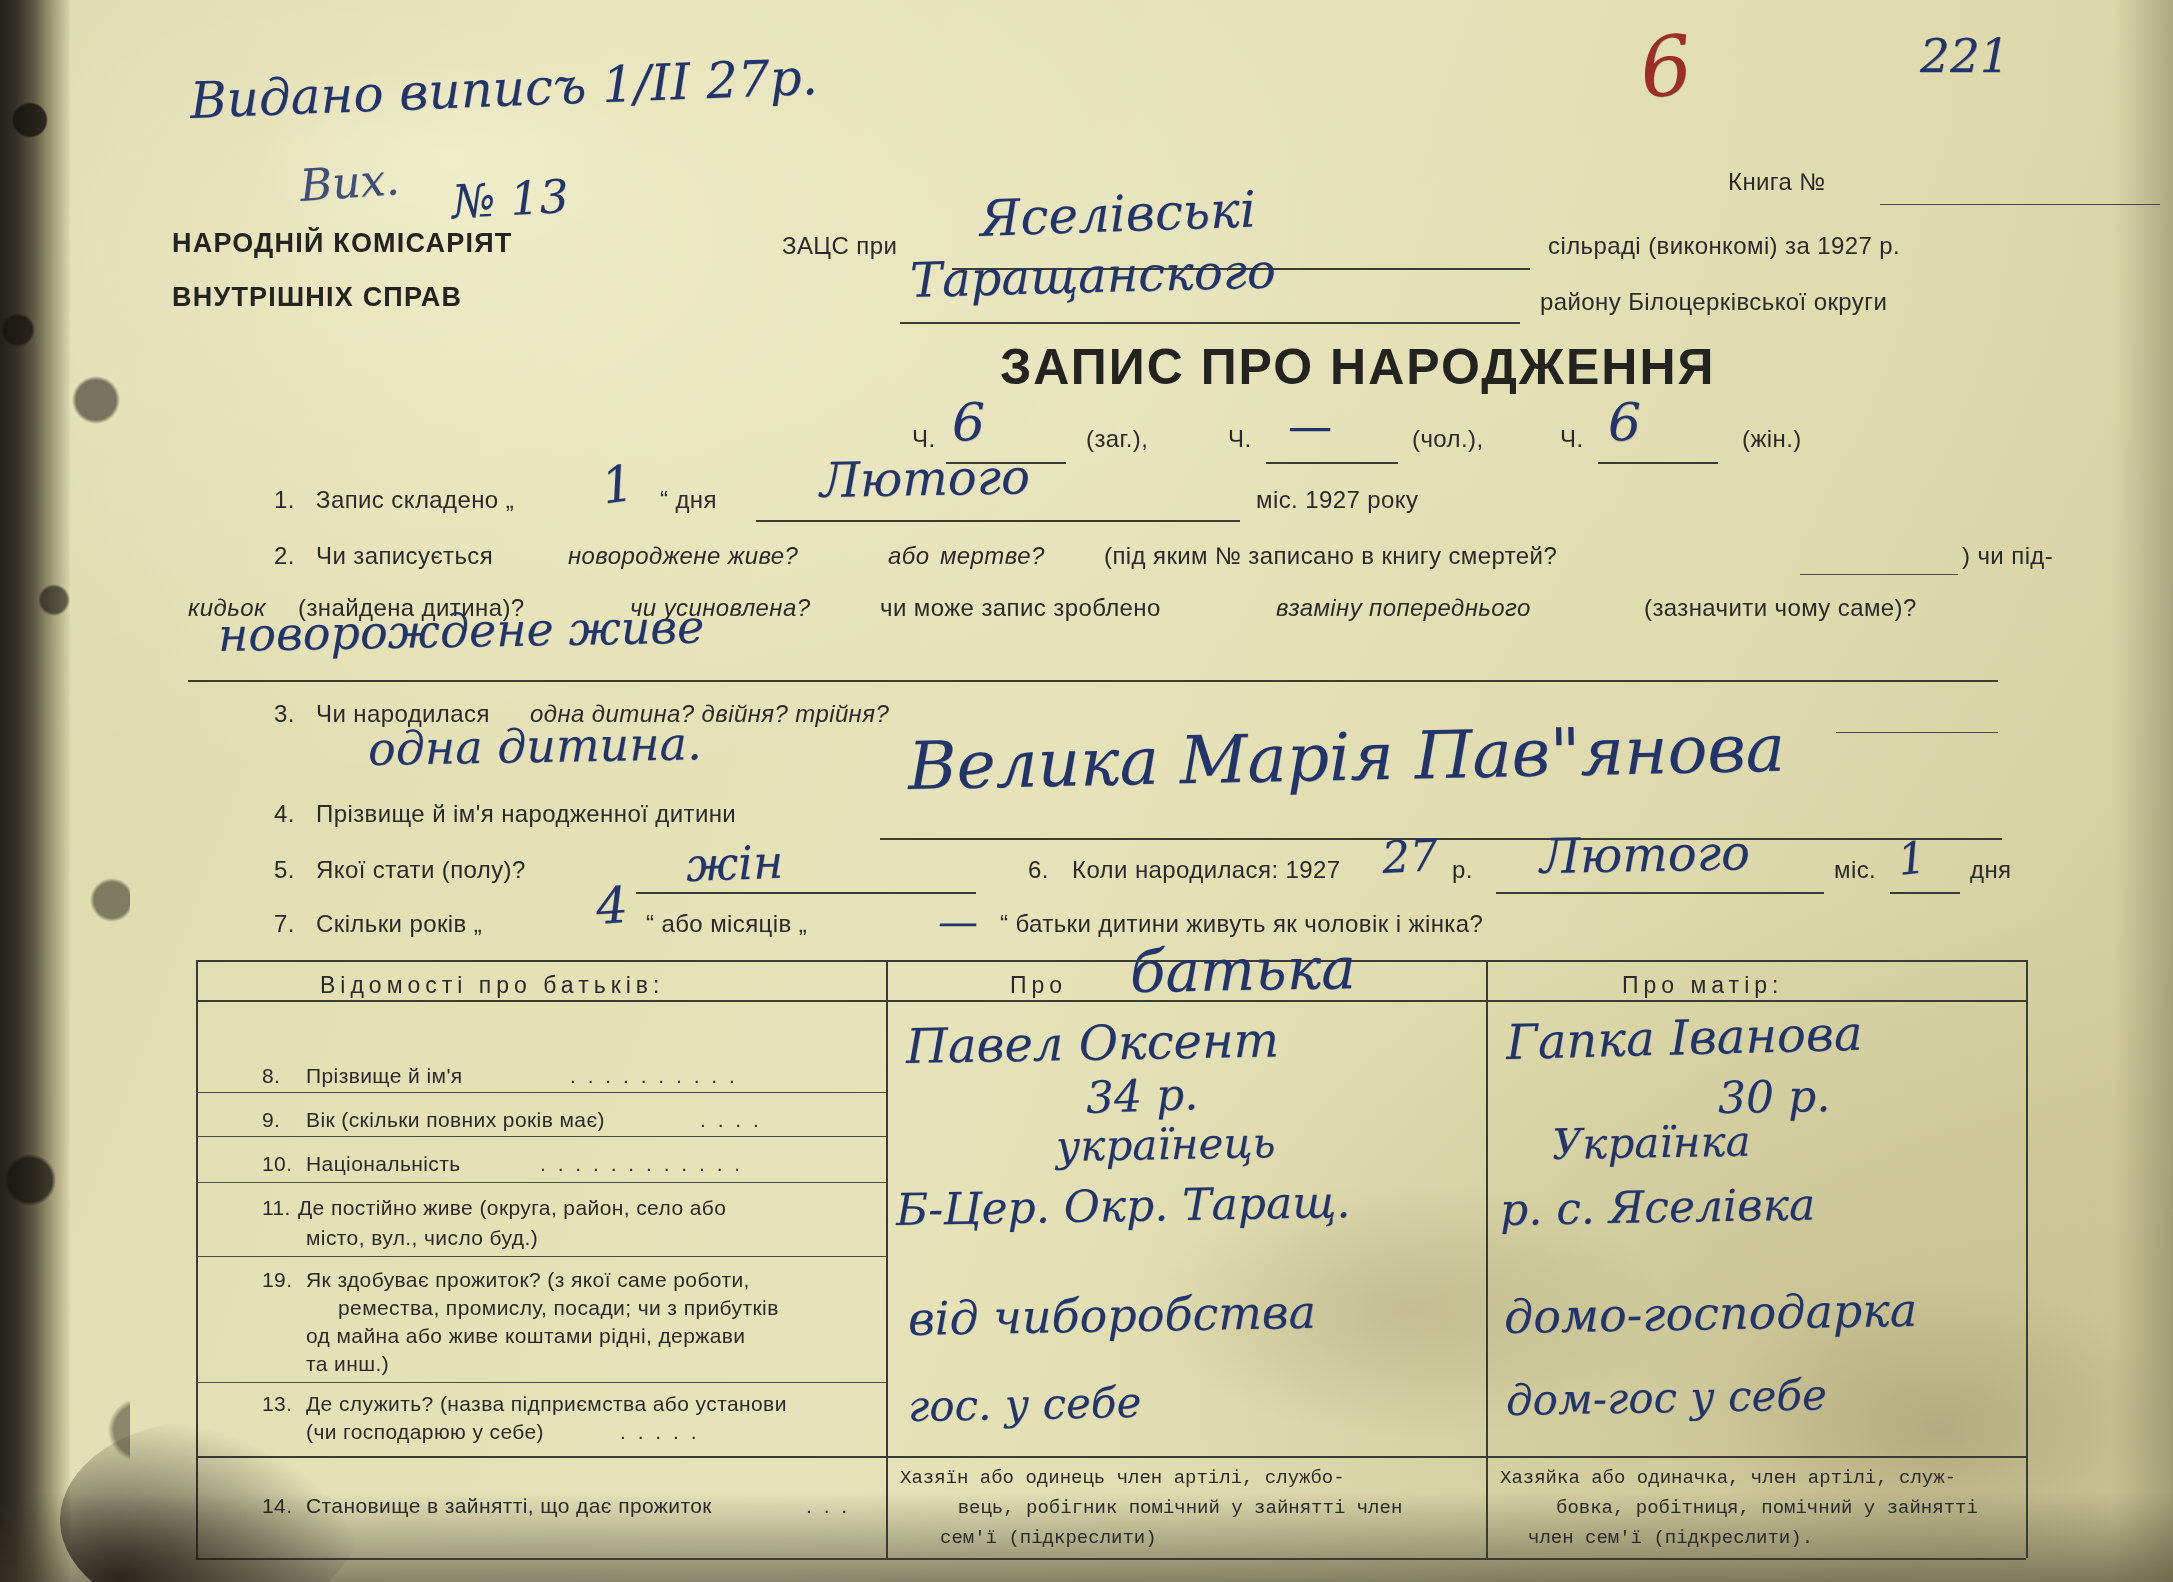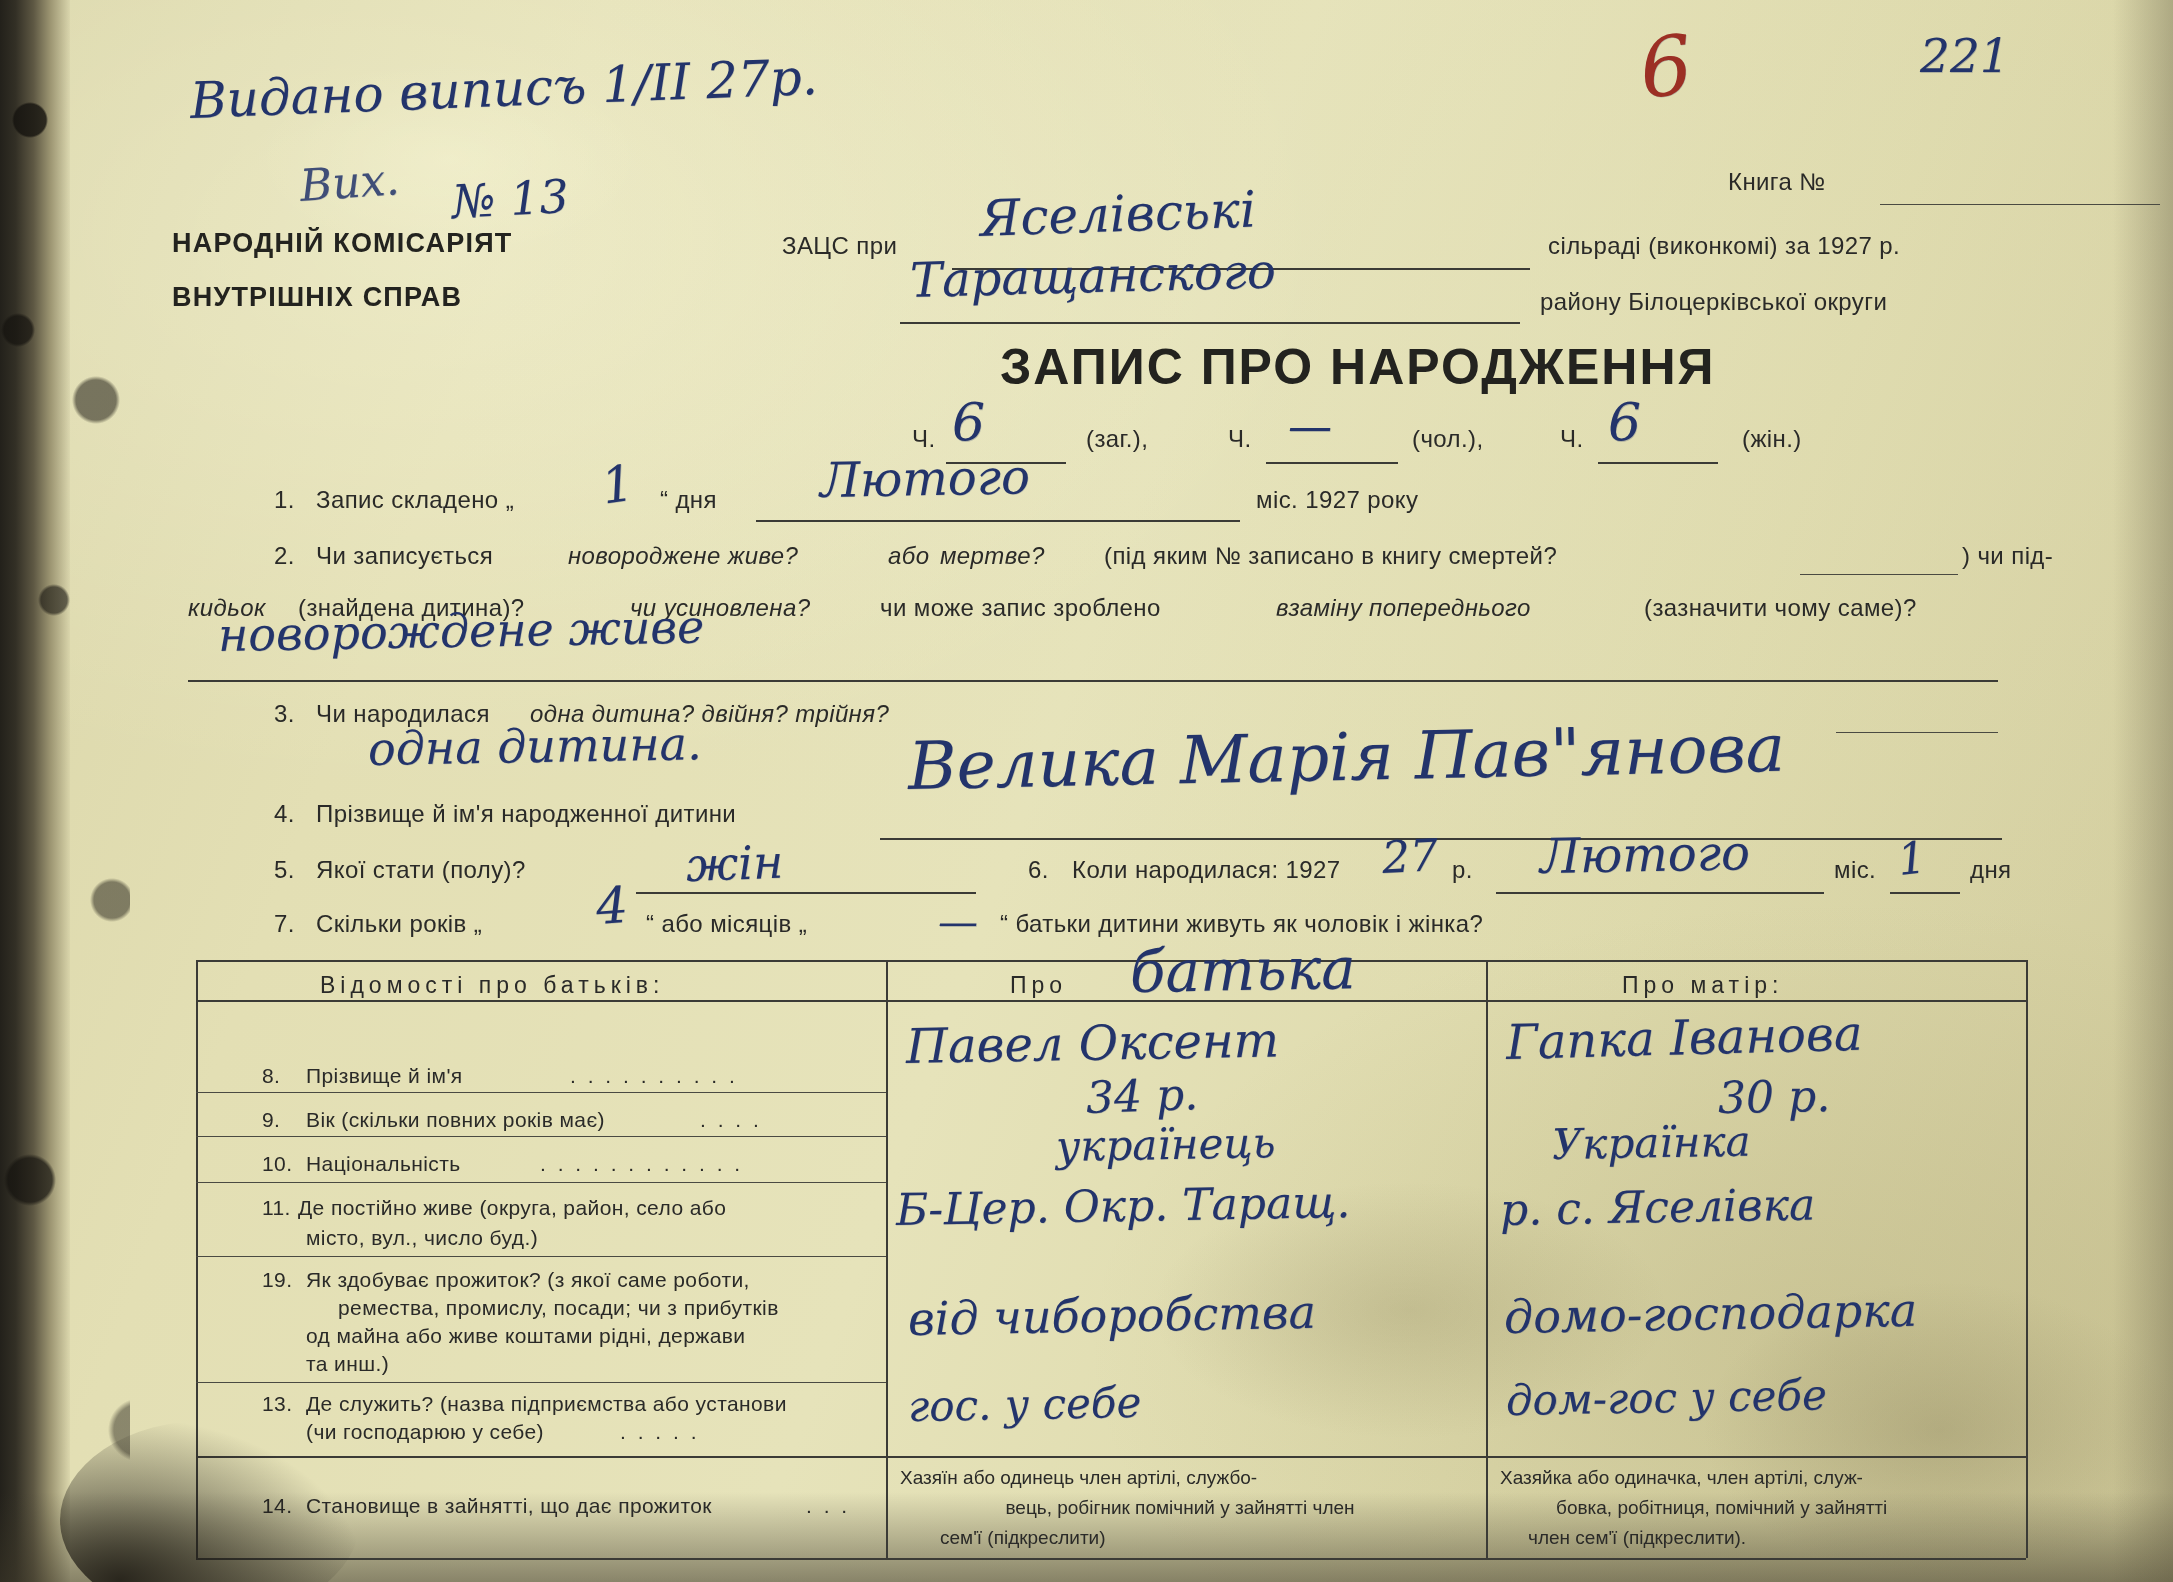--- a/index.html
+++ b/index.html
@@ -114,20 +114,21 @@
     font-size: 23px;
     letter-spacing: 5px;
     color: #2a2a28;
   }
   .note {
     position: absolute;
     font-size: 19px;
     color: #2a2a28;
     line-height: 1.28;
     white-space: normal;
+    font-family: Liberation Mono, monospace;
   }
 </style>
 </head>
 <body>
 
 <div id="page">
   <div class="paper"></div>
 
   <div class="stain" style="left:1150px;top:1180px;width:520px;height:260px;background:radial-gradient(ellipse at center, rgba(120,110,70,0.22), rgba(120,110,70,0) 70%);"></div>
   <div class="stain" style="left:250px;top:60px;width:400px;height:200px;background:radial-gradient(ellipse at center, rgba(255,255,225,0.25), rgba(255,255,225,0) 70%);"></div>

